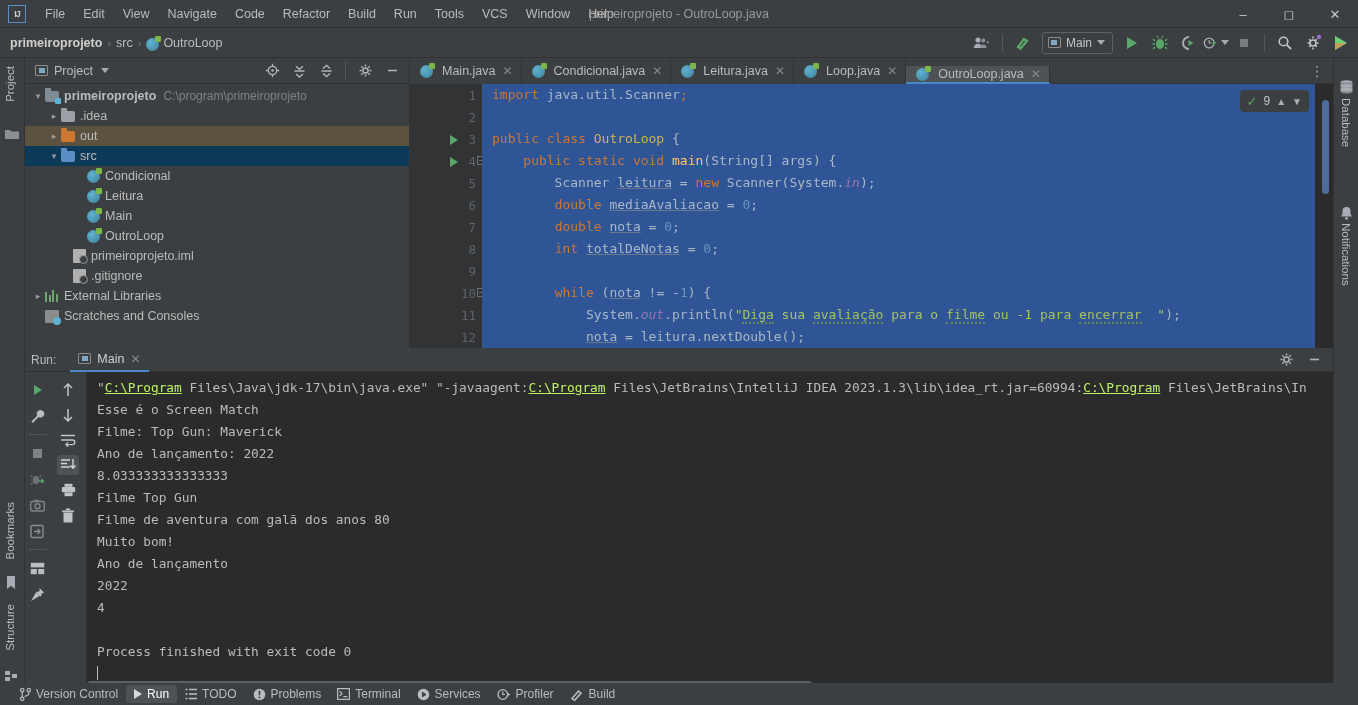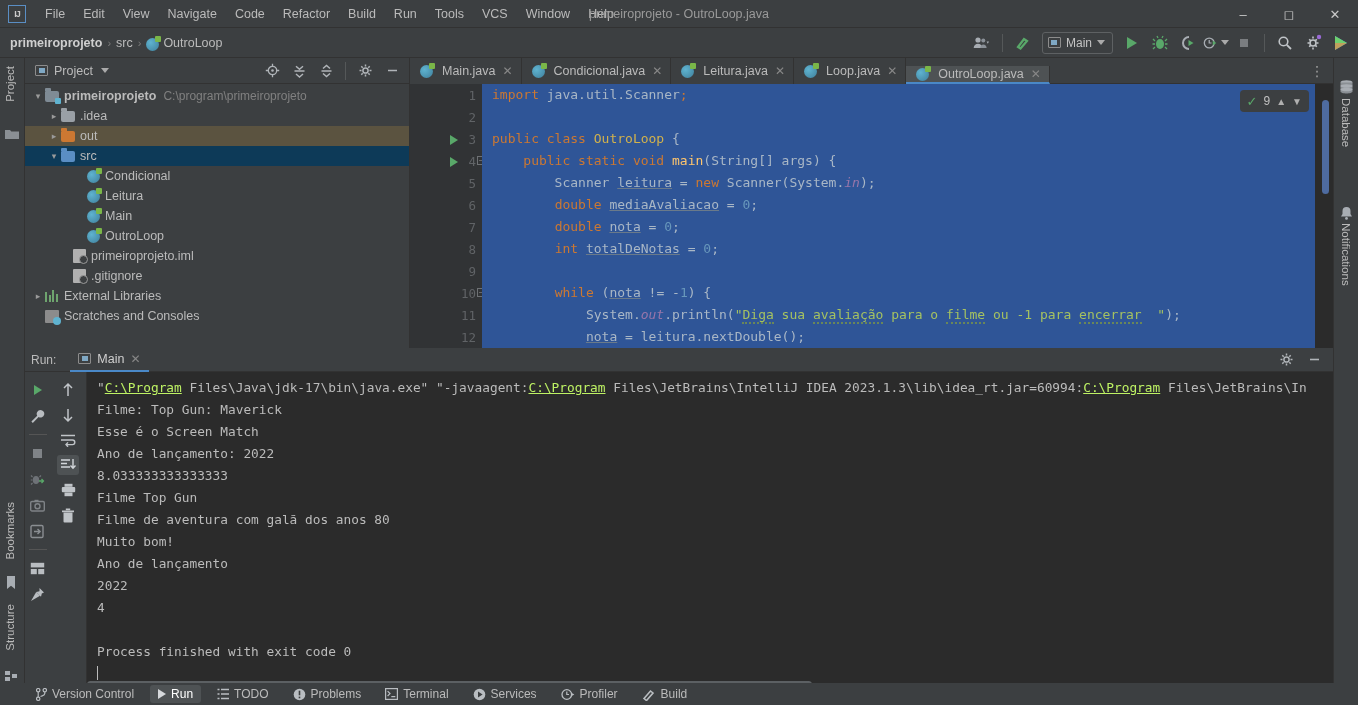--- a/index.html
+++ b/index.html
@@ -280,21 +280,21 @@
     color: #bbbbbb; white-space: pre;
   }
   .clink { color: #bef264; text-decoration: underline; }
   .caret-blk { display: inline-block; width: 1px; height: 14px; background: #bbbbbb; vertical-align: -2px; }
   .console-hscroll {
     position: absolute; left: 62px; bottom: 2px; width: 725px; height: 7px;
     background: #5c6063; border-radius: 4px;
   }
   .sbrow {
     position: absolute; left: 0; bottom: 0; width: 1358px; height: 22px;
-    background: #3c3f41; display: flex; align-items: center; padding-left: 28px; gap: 8px;
+    background: #3c3f41; display: flex; align-items: center; padding-left: 12px; gap: 0;
   }
   .sbtn {
     display: flex; align-items: center; gap: 5px; font-size: 12px; color: #bbbbbb;
     padding: 2px 8px; border-radius: 3px;
   }
   .sbtn.active { background: #4e5254; color: #ffffff; }
 </style>
 </head>
 <body>
 
@@ -773,22 +773,22 @@
         <svg width="14" height="15" viewBox="0 0 14 15">
             <rect x="1" y="2.5" width="12" height="1.7" fill="#c0c4c8"></rect>
             <path d="M2.5 4.5h9v9a1 1 0 0 1-1 1h-7a1 1 0 0 1-1-1z" fill="#c0c4c8"></path>
             <rect x="4.8" y="0.5" width="4.4" height="1.8" fill="#c0c4c8"></rect>
           </svg>
       </span>
     </div>
 
     <div class="console">
       <div class="cline">"<span class="clink">C:\Program</span> Files\Java\jdk-17\bin\java.exe" "-javaagent:<span class="clink">C:\Program</span> Files\JetBrains\IntelliJ IDEA 2023.1.3\lib\idea_rt.jar=60994:<span class="clink">C:\Program</span> Files\JetBrains\In</div>
+      <div class="cline">Esse é o Screen Match</div>
       <div class="cline">Filme: Top Gun: Maverick</div>
-      <div class="cline">Esse é o Screen Match</div>
       <div class="cline">Ano de lançamento: 2022</div>
       <div class="cline">8.033333333333333</div>
       <div class="cline">Filme Top Gun</div>
       <div class="cline">Filme de aventura com galã dos anos 80</div>
       <div class="cline">Muito bom!</div>
       <div class="cline">Ano de lançamento</div>
       <div class="cline">2022</div>
       <div class="cline">4</div>
       <div class="cline">&nbsp;</div>
       <div class="cline">Process finished with exit code 0</div>

